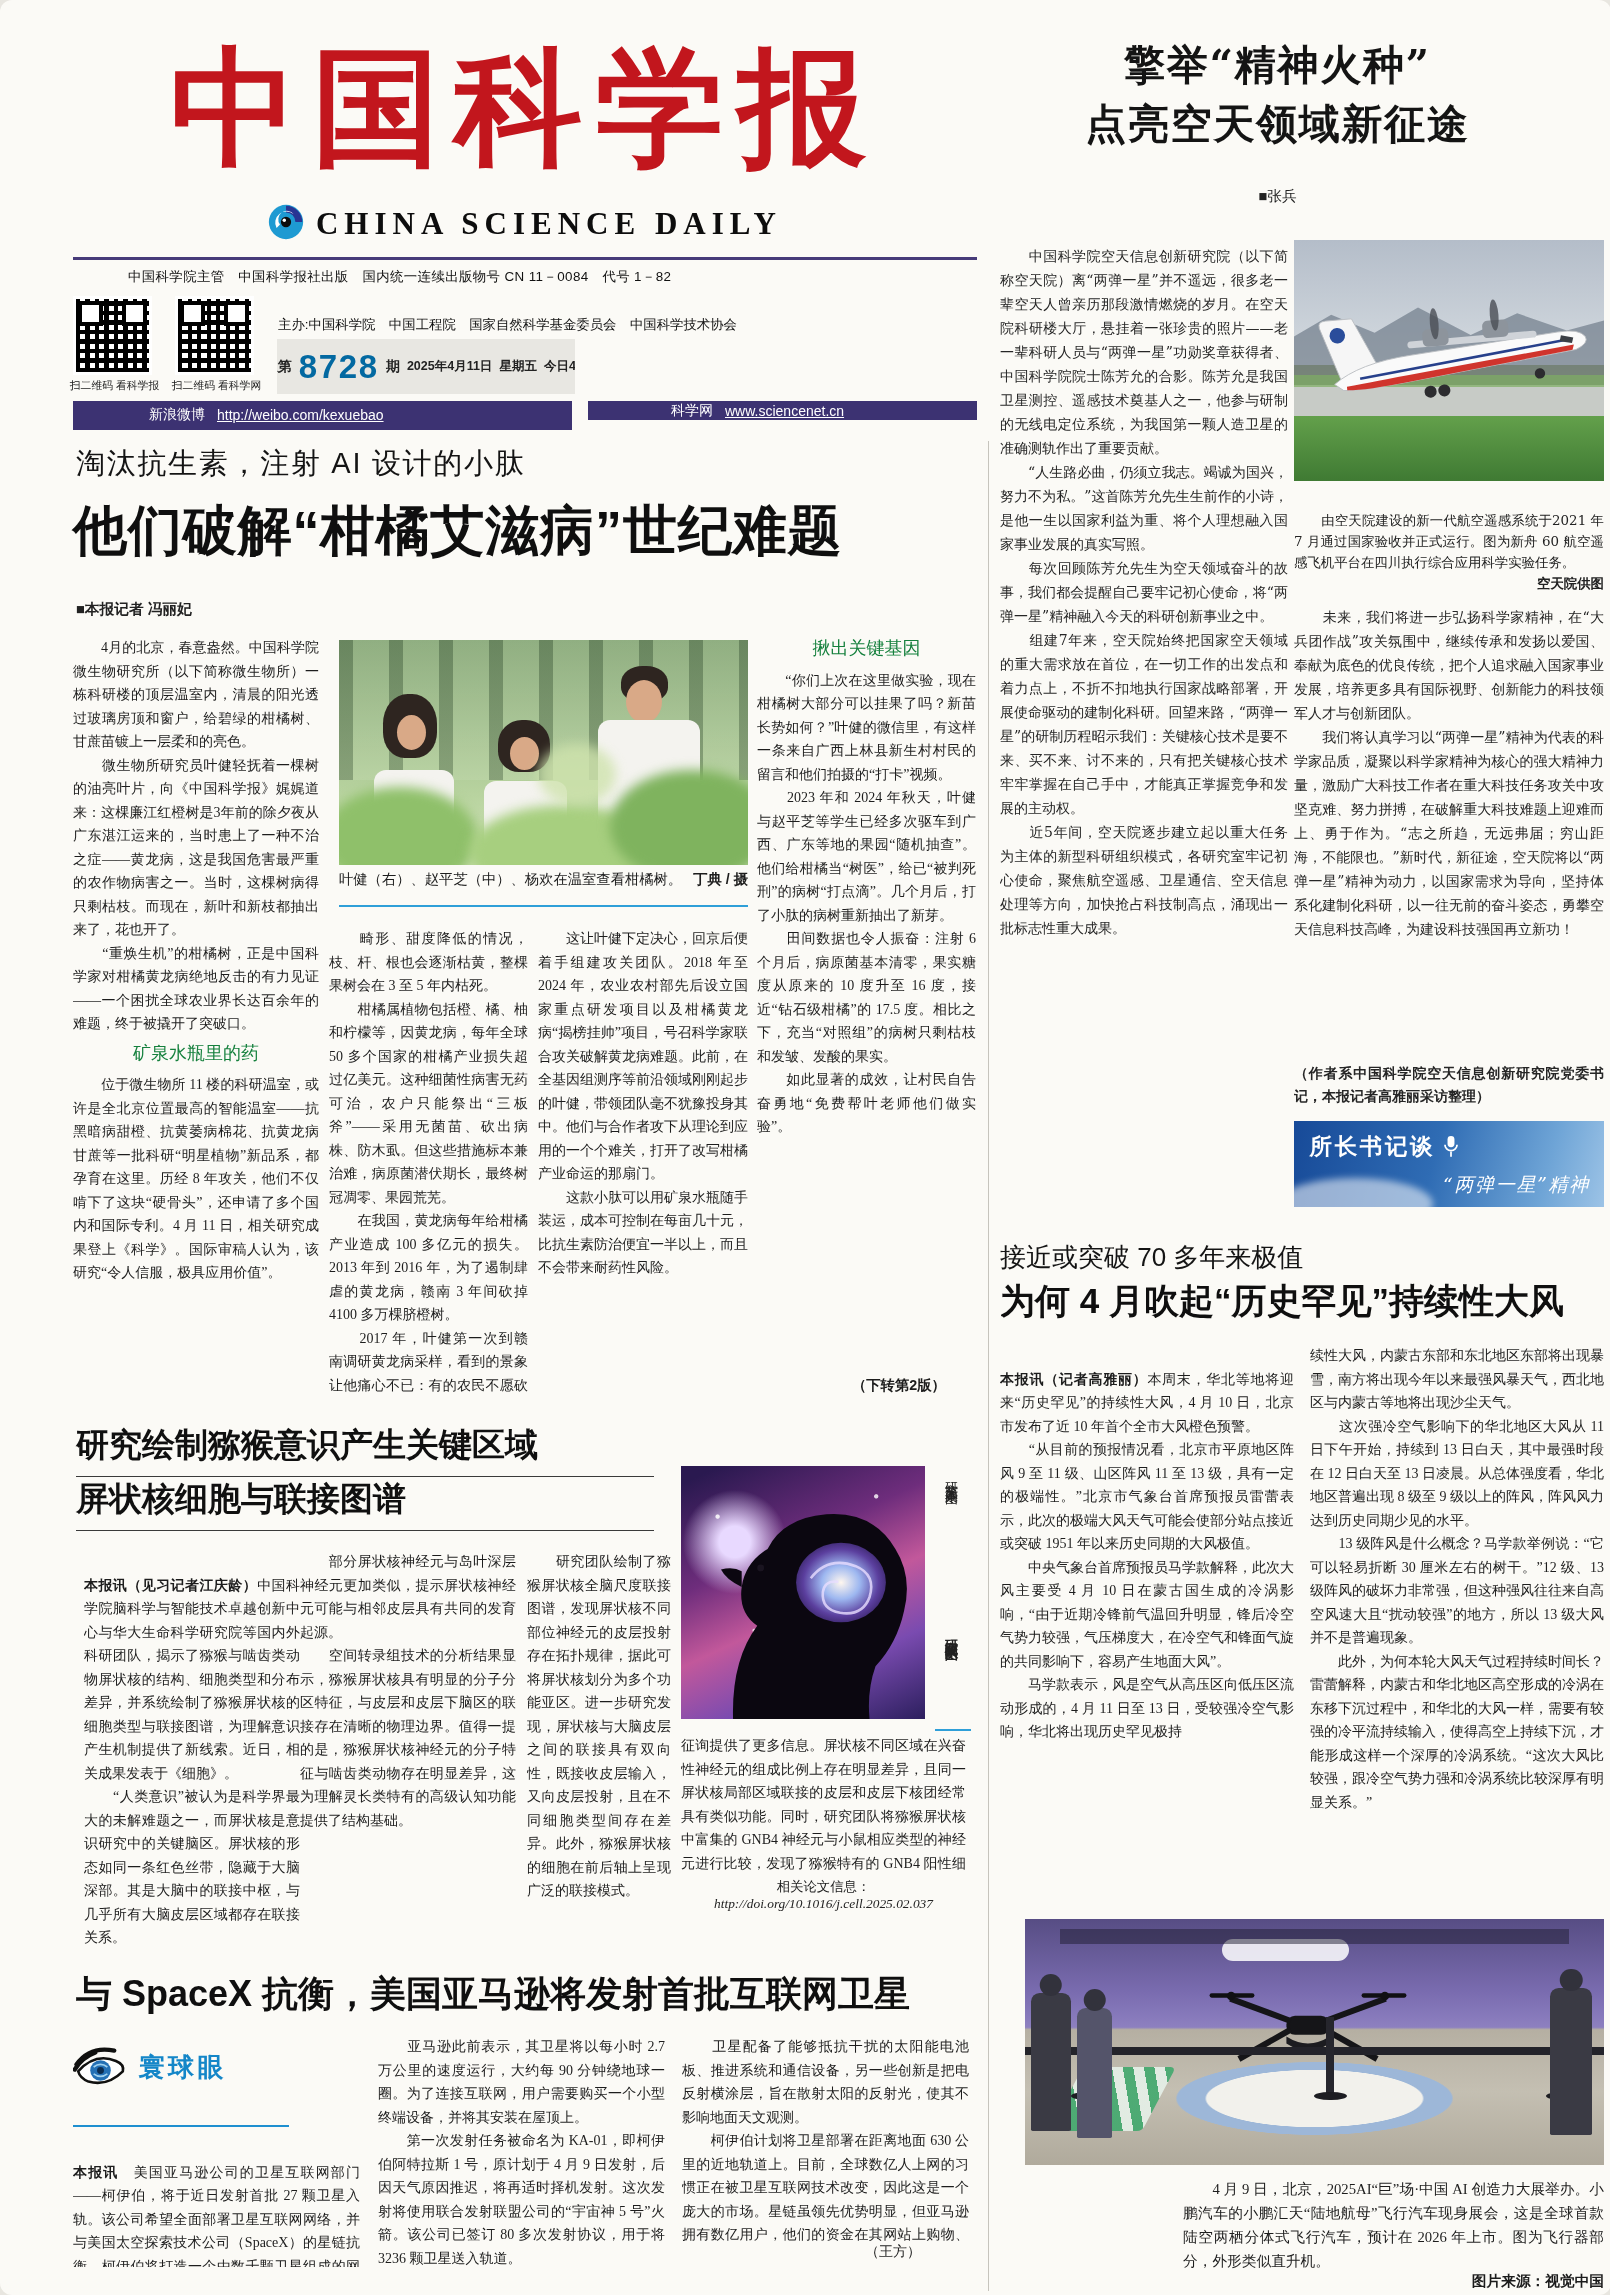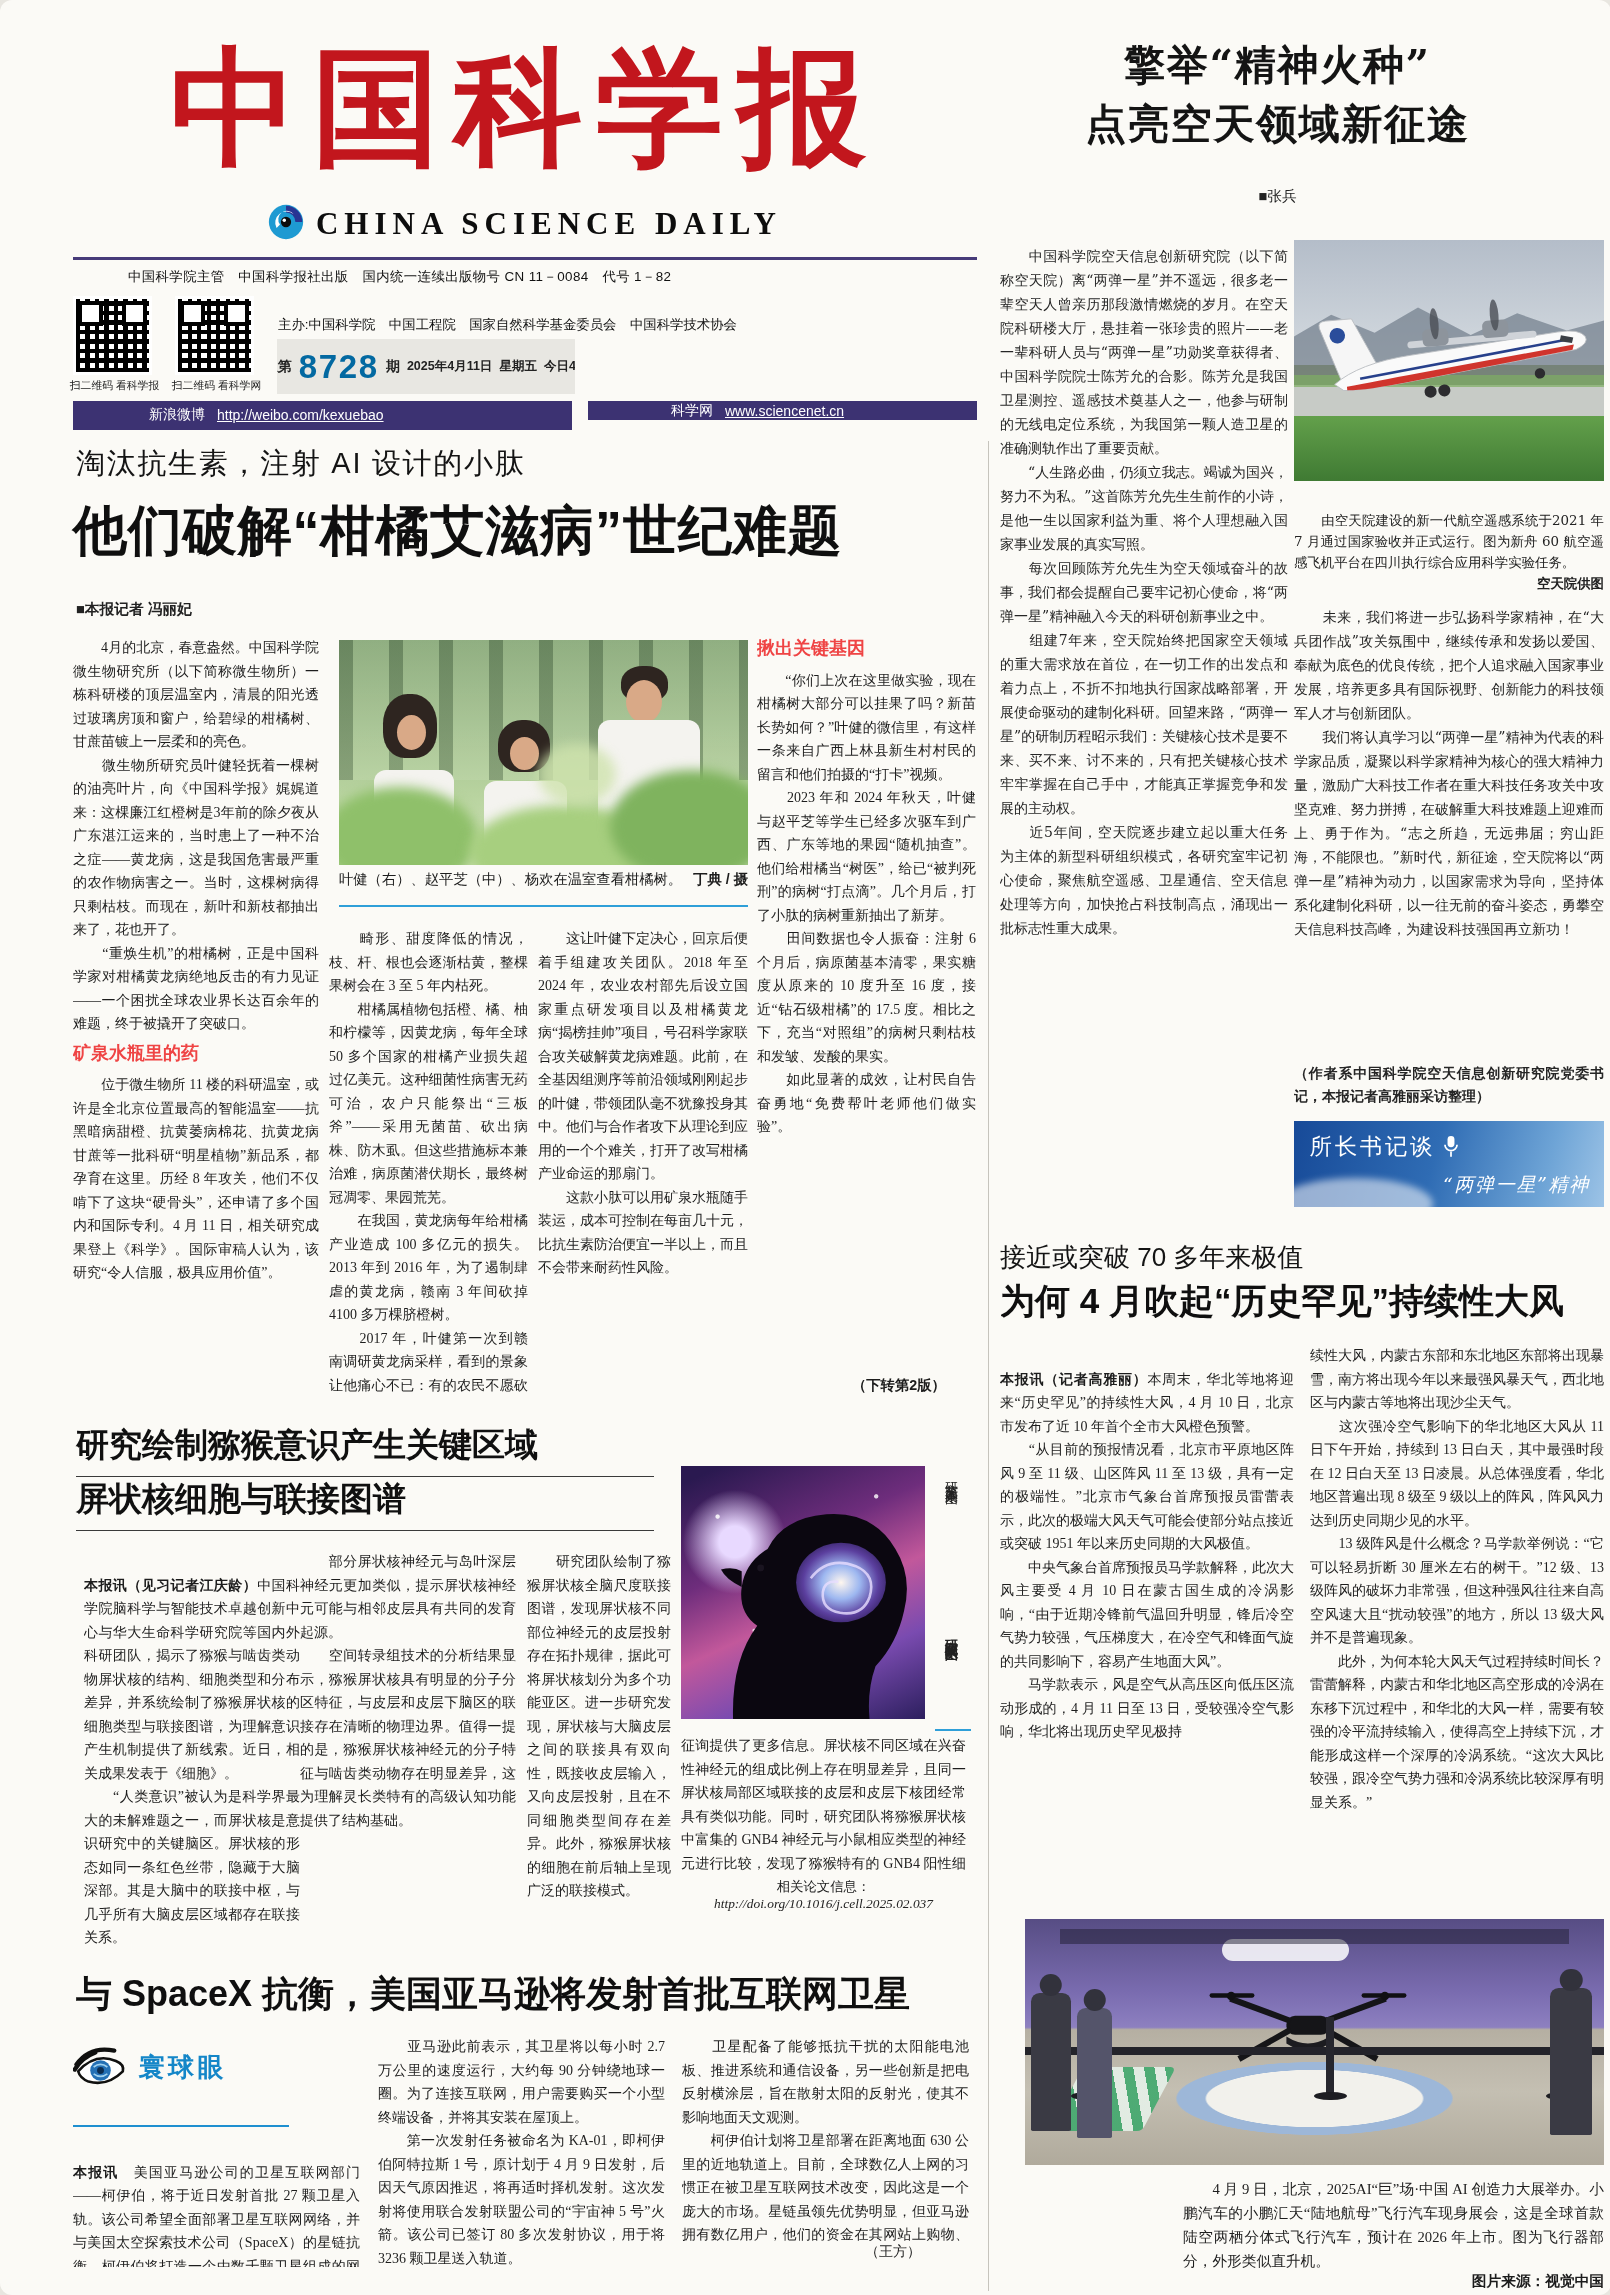--- a/index.html
+++ b/index.html
@@ -28,21 +28,21 @@
   .url{text-decoration:underline;cursor:pointer;}
   
   .kicker{font-size:29px;color:#141414;letter-spacing:1.7px;white-space:nowrap;}
   .hl-citrus{font-size:54px;font-weight:900;letter-spacing:0.9px;color:#0f0f0f;white-space:nowrap;font-family:"Liberation Sans",sans-serif;}
   .byline{font-size:14.7px;color:#222;}
   .body-song{font-family:"Liberation Serif",serif;font-size:14px;line-height:23.5px;text-align:justify;
              color:#1d1d1d;white-space:pre-line;overflow:hidden;}
   .body-kai{font-family:"DejaVu Serif",serif;font-size:14px;line-height:24px;text-align:justify;
             color:#262626;white-space:pre-line;overflow:hidden;}
   .b{font-weight:700;}
-  h3.subhead{font-size:18px;font-weight:700;margin:5.2px 0 8.6px;color:#ef4444;font-family:"Liberation Sans",sans-serif;}
+  h3.subhead{font-size:18px;font-weight:400;margin:5.2px 0 8.6px;color:#15803d;font-family:"Liberation Sans",sans-serif;text-align:center;}
   .hl-serif{font-family:"DejaVu Serif",serif;font-weight:700;font-size:41px;color:#141414;text-align:center;
             letter-spacing:1.7px;white-space:nowrap;}
   .cap-kai{font-family:"DejaVu Serif",serif;font-size:13.4px;line-height:21px;text-align:justify;color:#222;white-space:pre-line;}
   .credit{font-weight:700;}
   .blue-rule{background:#2f9fd8;height:1.7px;}
   .vdivider{background:#c6c4bd;width:0.9px;}
   .hl-mid{font-size:33px;font-weight:800;color:#101010;white-space:nowrap;font-family:"Liberation Sans",sans-serif;}
   .underlined{border-bottom:1.7px solid #3a3a3a;padding-bottom:7.8px;}
   .vtext{writing-mode:vertical-rl;font-size:13px;color:#222;letter-spacing:1.7px;}
   .doi{font-family:"Liberation Serif",serif;font-style:italic;font-size:13.4px;color:#222;text-align:center;}
@@ -80,21 +80,21 @@
   .barrier{position:absolute;left:0;top:52%;width:100%;height:7.8px;background:#23232a;}
   .post{position:absolute;width:7.8px;height:76px;background:#26262d;top:40%;}
   .post:after{content:"";position:absolute;left:-12px;bottom:-7px;width:33px;height:8.6px;background:#1d1d22;border-radius:50%;}
   .sil{position:absolute;background:#3a3a44;border-radius:8.6px 8.6px 1.7px 1.7px;}
   .sil:before{content:"";position:absolute;top:-19px;left:50%;transform:translateX(-50%);width:22.5px;height:22.5px;border-radius:50%;background:#32323c;}
   .stripes{position:absolute;left:7%;top:60%;width:16%;height:26%;transform:skewX(-28deg);
            background:repeating-linear-gradient(55deg,#3aa86a 0 8.6px,#e8f4ec 8.6px 17.3px);opacity:.85;border-radius:5.2px;}
   
   .bluebox{background:linear-gradient(105deg,#174a98 0%,#2f6cb4 45%,#6ea4d6 80%,#9cc3e6 100%);position:relative;color:#fff;overflow:hidden;}
   .bluebox .cloud{position:absolute;left:-17.3px;bottom:-22.5px;width:156px;height:52px;background:rgba(255,255,255,.55);border-radius:50%;filter:blur(3.5px);}
-  .bb-title{font-size:22.5px;font-weight:400;letter-spacing:2.6px;}
+  .bb-title{font-size:22.5px;font-weight:700;letter-spacing:2.6px;}
   .bb-sub{font-family:"DejaVu Serif",serif;font-size:19px;letter-spacing:1.7px;font-style:italic;}
   
   .hq-label{font-size:26px;font-weight:800;color:#1486c8;letter-spacing:3.5px;}
   .jump{font-weight:700;}
   .author-sign{font-weight:400;font-family:"Liberation Serif",serif;font-size:14px;}
 </style>
 </head>
 <body>
 
 <div class="page">

